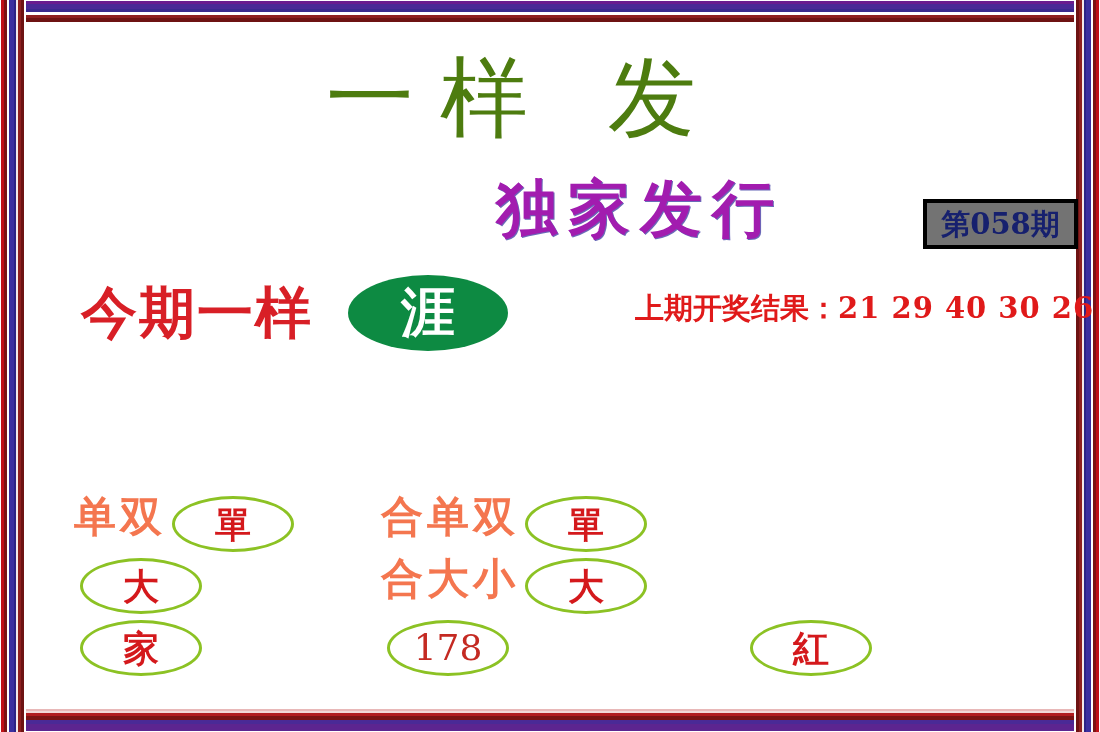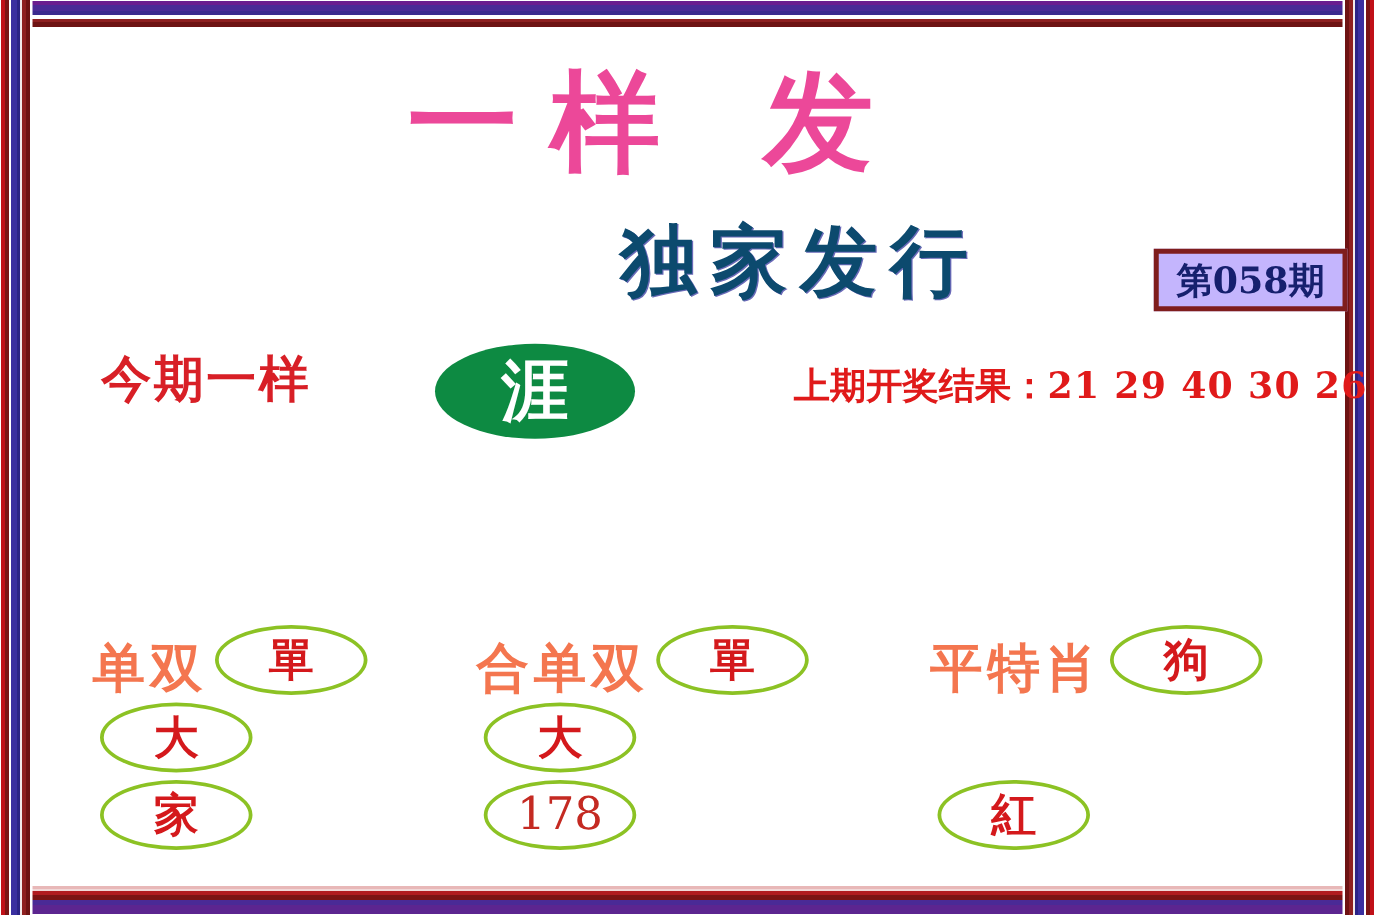--- a/index.html
+++ b/index.html
@@ -68,48 +68,48 @@
       #e8b8b8 21px,#e8b8b8 23px,
       #ffffff 23px,#ffffff 30px);}
 
   
   .canvas{position:absolute;left:26px;top:26px;width:1048px;height:676px;background:#fff;}
 
   
   .title-main{
     position:absolute;left:300px;top:28px;width:560px;
     font-family:"DejaVu Sans","Liberation Sans",sans-serif;
-    font-size:88px;font-weight:bold;color:#ec4899;
+    font-size:88px;font-weight:normal;color:#4d7c0f;
     letter-spacing:26px;line-height:1;
     white-space:nowrap;
   }
   .title-sub{
     position:absolute;left:470px;top:152px;
     font-family:"DejaVu Serif","Liberation Serif",serif;
-    font-size:62px;font-weight:bold;color:#0c4a6e;
+    font-size:62px;font-weight:bold;color:#a21caf;
     letter-spacing:10px;line-height:1;white-space:nowrap;
     text-shadow:1px 1px 0 #6a6ab8;
   }
   .issue-box{
     position:absolute;left:897px;top:173px;
     width:155px;height:50px;box-sizing:border-box;
-    border:4px solid #7f1d1d;background:#c4b5fd;
+    border:4px solid #000000;background:#737373;
     display:flex;align-items:center;justify-content:center;
   }
   .issue-text{
     font-family:"DejaVu Serif","Liberation Serif",serif;
     font-size:29px;font-weight:bold;color:#16206e;
     letter-spacing:0px;white-space:nowrap;line-height:1;
   }
 
   
   .today-label{
     position:absolute;left:55px;top:258px;
     font-family:"DejaVu Serif","Liberation Serif",serif;
-    font-size:40px;font-weight:bold;color:#d81f26;
+    font-size:56px;font-weight:bold;color:#d81f26;
     letter-spacing:2px;white-space:nowrap;line-height:1;
   }
   .today-ellipse{
     position:absolute;left:322px;top:249px;
     width:160px;height:76px;border-radius:50%;
     background:#0d8a42;
     display:flex;align-items:center;justify-content:center;
   }
   .today-ellipse span{
     font-family:"DejaVu Serif","Liberation Serif",serif;
@@ -126,21 +126,21 @@
 
   
   .grid{
     position:absolute;left:0px;top:470px;width:1100px;height:195px;
   }
   .grow{position:absolute;left:0;width:1100px;height:60px;}
   .grow.r0{top:0px;}
   .grow.r1{top:62px;}
   .grow.r2{top:124px;}
 
-  .cell{position:absolute;height:60px;display:flex;align-items:flex-end;}
+  .cell{position:absolute;height:60px;display:flex;align-items:flex-start;}
   .cell.c0{left:48px;width:320px;}
   .cell.c1{left:355px;width:330px;}
   .cell.c2{left:718px;width:340px;}
 
   .cell-label{
     font-family:"DejaVu Serif","Liberation Serif",serif;
     font-weight:bold;color:#f4764f;
     font-size:42px;letter-spacing:4px;white-space:nowrap;line-height:1;
   }
   .cell-ellipse{
@@ -194,35 +194,30 @@
           <span class="cell-ellipse">
             <span class="cell-value">單</span>
           </span>
         </div>
         <div class="cell c1">
           <span class="cell-label">合单双</span>
           <span class="cell-ellipse">
             <span class="cell-value">單</span>
           </span>
         </div>
-        <div class="cell c2">
-          <span class="cell-label">平特肖</span>
-          <span class="cell-ellipse">
-            <span class="cell-value">狗</span>
-          </span>
-        </div>
       </div>
 
       <div class="grow r1">
         <div class="cell c0">
           <span class="cell-ellipse">
             <span class="cell-value">大</span>
           </span>
         </div>
         <div class="cell c1">
+          <span class="cell-label">合大小</span>
           <span class="cell-ellipse">
             <span class="cell-value">大</span>
           </span>
         </div>
       </div>
 
       <div class="grow r2">
         <div class="cell c0">
           <span class="cell-ellipse">
             <span class="cell-value">家</span>

